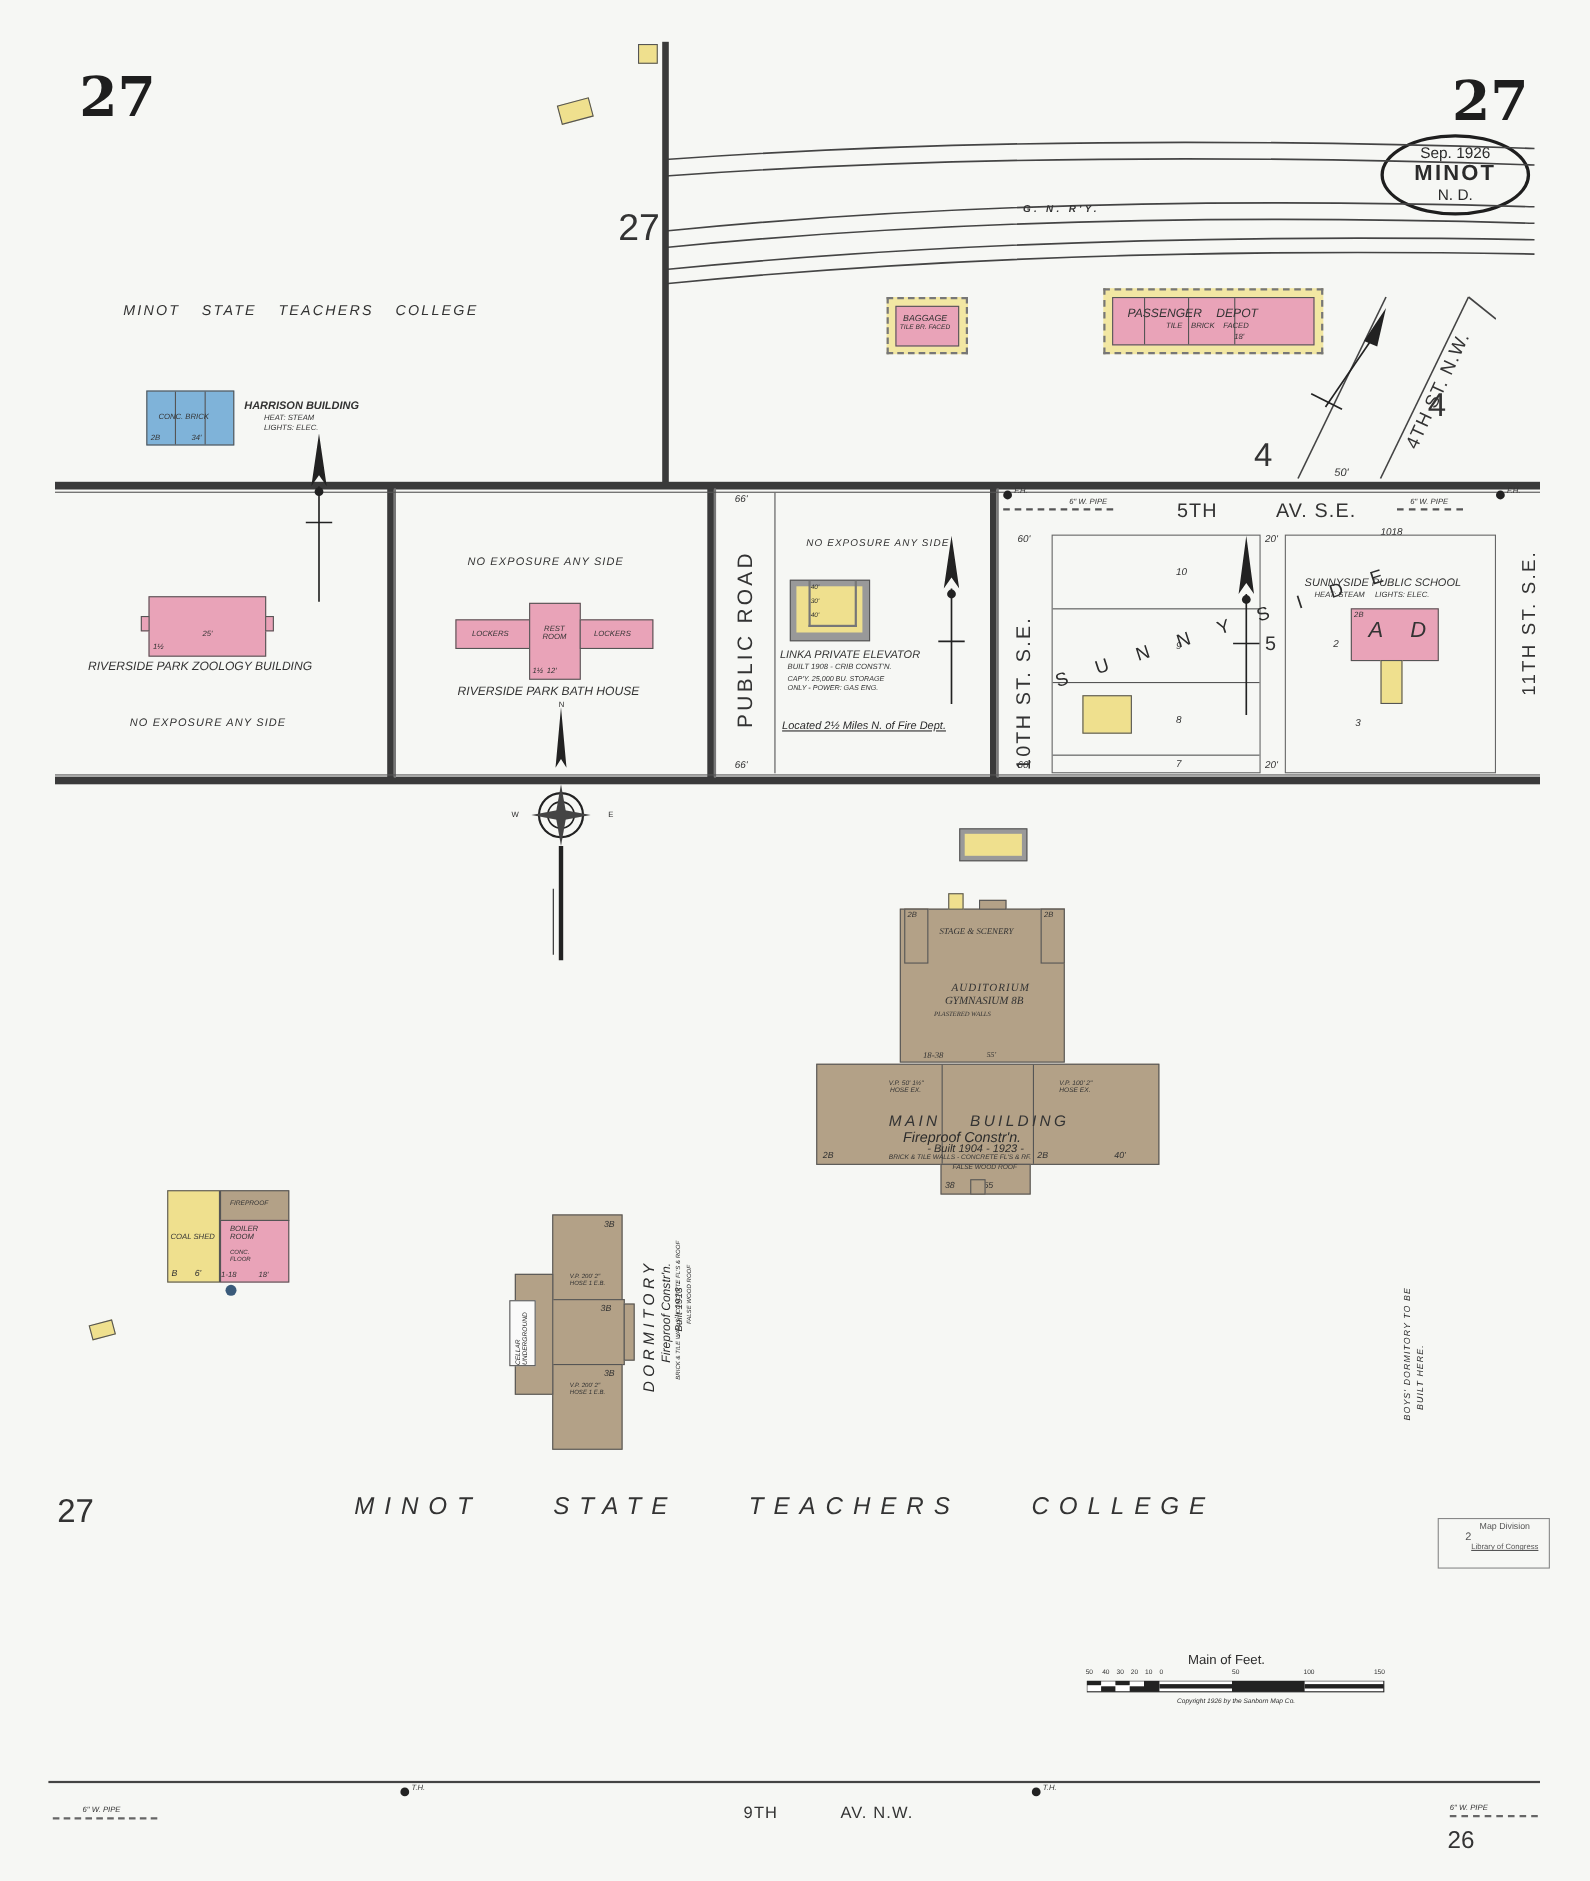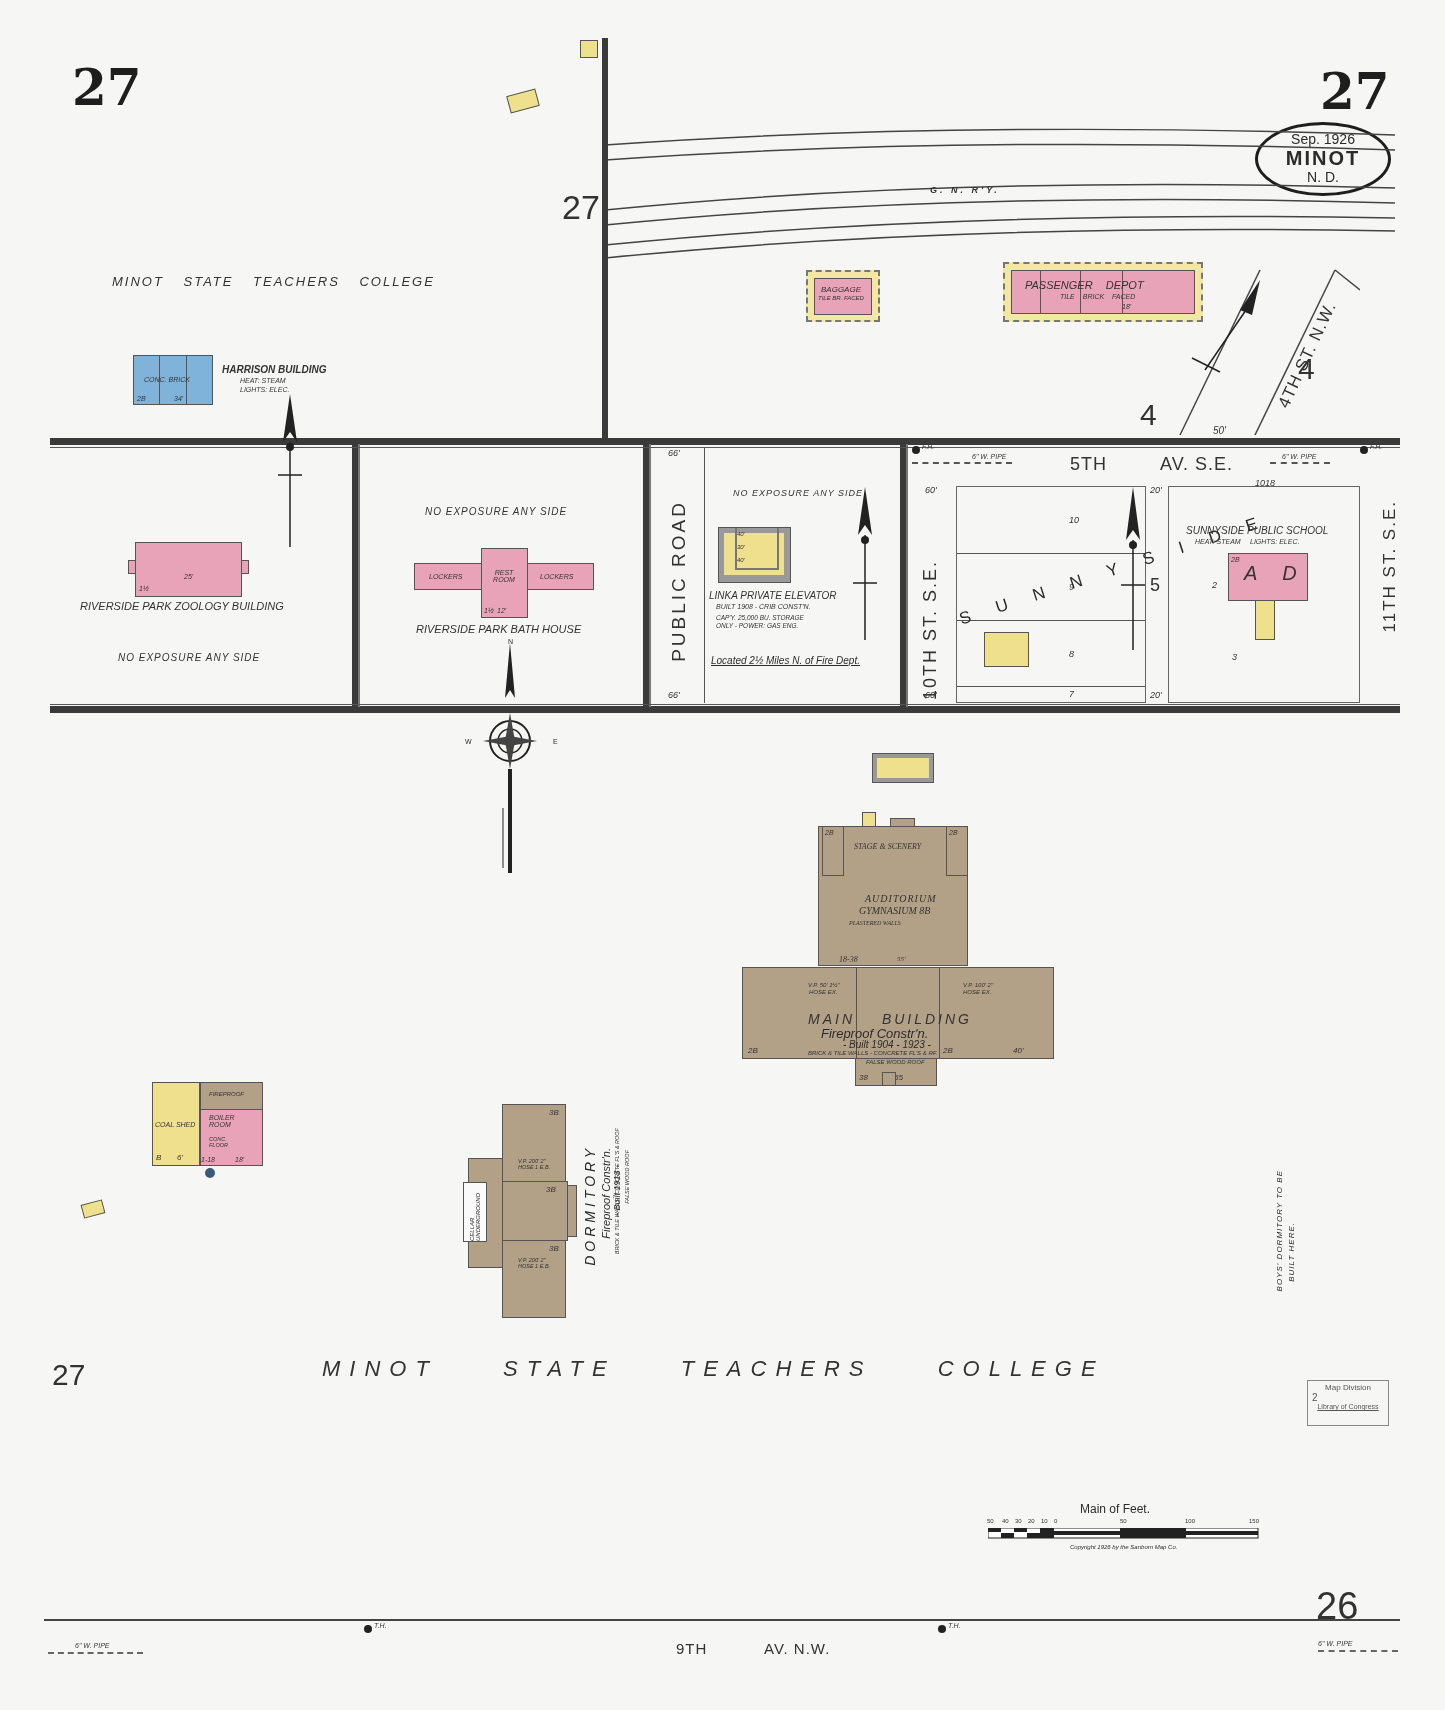--- a/index.html
+++ b/index.html
@@ -311,21 +311,21 @@
 <div class="vert abs" style="left:612px;top:1165px;font-size:9px;font-style:italic;">- Built 1913 -</div>
 <div class="vert abs" style="left:614px;top:1128px;font-size:5.5px;font-style:italic;text-transform:uppercase;">Brick &amp; Tile Walls - Concrete Fl's &amp; Roof</div>
 <div class="vert abs" style="left:624px;top:1150px;font-size:5.5px;font-style:italic;text-transform:uppercase;">False Wood Roof</div>
 
 <div class="vert abs" style="left:1275px;top:1170px;font-size:8px;font-style:italic;text-transform:uppercase;letter-spacing:1px;">Boys' Dormitory To Be</div>
 <div class="vert abs" style="left:1287px;top:1222px;font-size:8px;font-style:italic;text-transform:uppercase;letter-spacing:1px;">Built Here.</div>
 
 <div class="abs num" style="left:52px;top:1358px;font-size:30px;">27</div>
 <div class="lbl" style="left:322px;top:1356px;font-size:22px;letter-spacing:9px;word-spacing:50px;">Minot   State   Teachers   College</div>
 
-<div class="abs" style="left:1307px;top:1380px;width:80px;height:44px;border:1px solid #888;font-size:8px;color:#555;">
+<div class="abs" style="left:1307px;top:1380px;width:80px;height:44px;border:1px solid #888;font-size:8px;color:#555;padding-left:20px;">
   <div style="text-align:center;margin-top:2px;">Map Division</div>
   <div style="margin-left:4px;font-size:10px;">2</div>
   <div style="text-align:center;font-size:7px;text-decoration:underline;">Library of Congress</div>
 </div>
 
 <div class="abs" style="left:1080px;top:1502px;font-size:12px;">Main of Feet.</div>
 <div class="abs" style="left:987px;top:1518px;width:275px;height:14px;font-size:6px;color:#333;">
   <span style="position:absolute;left:0;">50</span>
   <span style="position:absolute;left:15px;">40</span>
   <span style="position:absolute;left:28px;">30</span>
@@ -342,21 +342,21 @@
   <rect x="13" y="5" width="13" height="5" fill="#222"></rect>
   <rect x="26" y="0" width="13" height="4" fill="#222"></rect>
   <rect x="39" y="5" width="13" height="5" fill="#222"></rect>
   <rect x="52" y="0" width="14" height="10" fill="#222"></rect>
   <rect x="66" y="3" width="66" height="4" fill="#222"></rect>
   <rect x="132" y="0" width="66" height="10" fill="#222"></rect>
   <rect x="198" y="3" width="72" height="4" fill="#222"></rect>
 </svg>
 <div class="abs" style="left:1070px;top:1544px;font-size:6px;font-style:italic;">Copyright 1926 by the Sanborn Map Co.</div>
 
-<div class="abs num" style="left:1316px;top:1585px;font-size:38px;">26</div>
+<div class="abs num" style="left:1316px;top:1660px;font-size:22px;">26</div>
 <div class="thin" style="left:44px;top:1619px;width:1356px;height:2px;background:#444;"></div>
 <div class="abs" style="left:364px;top:1625px;width:8px;height:8px;border-radius:50%;background:#222;"></div>
 <div class="lbl tiny" style="left:374px;top:1622px;">T.H.</div>
 <div class="abs" style="left:938px;top:1625px;width:8px;height:8px;border-radius:50%;background:#222;"></div>
 <div class="lbl tiny" style="left:948px;top:1622px;">T.H.</div>
 <div class="abs" style="left:48px;top:1652px;width:95px;border-top:2px dashed #666;"></div>
 <div class="lbl tiny" style="left:75px;top:1642px;">6" W. PIPE</div>
 <div class="abs" style="left:1318px;top:1650px;width:80px;border-top:2px dashed #666;"></div>
 <div class="lbl tiny" style="left:1318px;top:1640px;">6" W. PIPE</div>
 <div class="abs street" style="left:676px;top:1640px;font-size:15px;">9TH</div>

